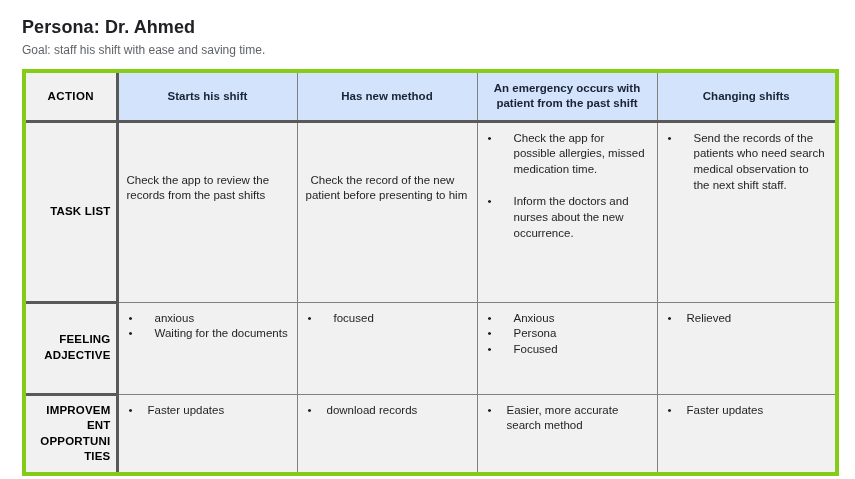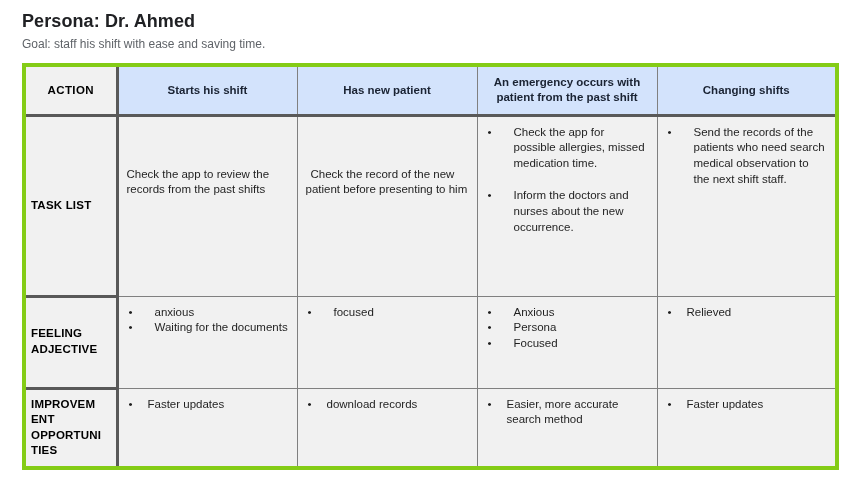--- a/index.html
+++ b/index.html
@@ -6,21 +6,21 @@
   html, body { margin: 0; padding: 0; background: #ffffff; }
   body {
     width: 855px; height: 479px;
     font-family: "Liberation Sans", sans-serif;
     color: #1f1f1f;
     overflow: hidden;
   }
   .page { padding: 11px 19px 0 22px; }
 
   .title {
-    margin: 0 0 5px 0;
+    margin: 6px 0 5px 0;
     font-size: 18px;
     font-weight: bold;
     color: #202124;
     letter-spacing: 0.1px;
   }
   .goal {
     margin: 0 0 12px 0;
     font-size: 12px;
     color: #5f6368;
   }
@@ -56,21 +56,21 @@
     background: #f1f1f1;
     color: #000000;
     letter-spacing: 0.4px;
     border-right: 3px solid #595959;
   }
 
   
   tbody th.row-label {
     font-weight: bold;
     color: #000000;
-    text-align: left;
+    text-align: right;
     vertical-align: middle;
     padding: 4px 5px;
     line-height: 1.35;
     letter-spacing: 0.2px;
     border: 3px solid #595959;
     border-left-width: 2px;
     white-space: pre-line;
   }
 
   
@@ -105,21 +105,21 @@
         <col class="c-stage">
         <col class="c-stage">
         <col class="c-stage">
         <col class="c-stage">
     </colgroup>
 
     <thead>
       <tr class="r-head">
         <th class="action-head">ACTION</th>
         <th>Starts his shift</th>
-        <th>Has new patient</th>
+        <th>Has new method</th>
         <th>An emergency occurs with patient from the past shift</th>
         <th>Changing shifts</th>
       </tr>
     </thead>
 
     <tbody>
 
       <tr class="r-task">
         <th class="row-label">TASK LIST</th>
         <td class="cell">

